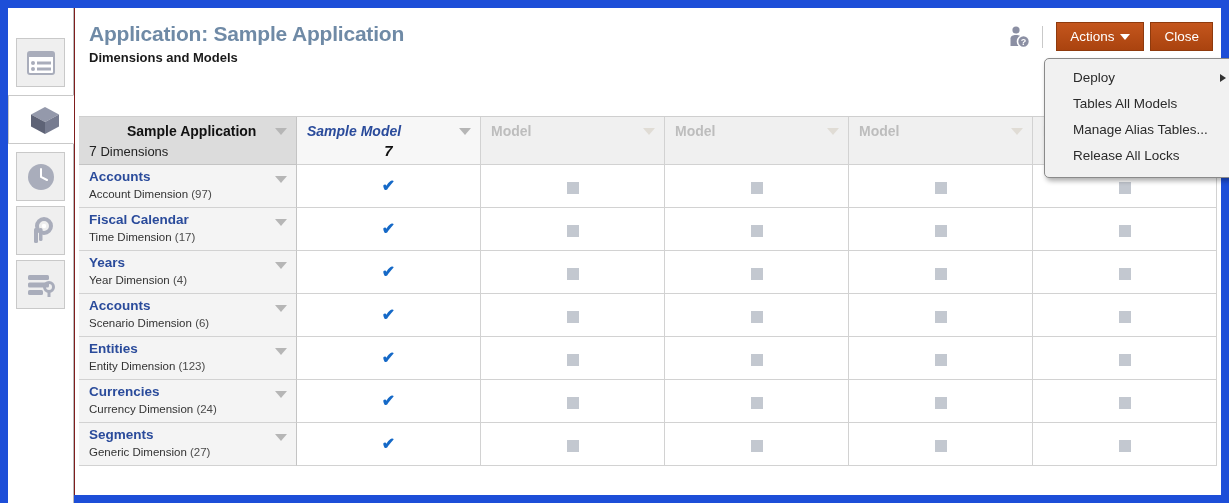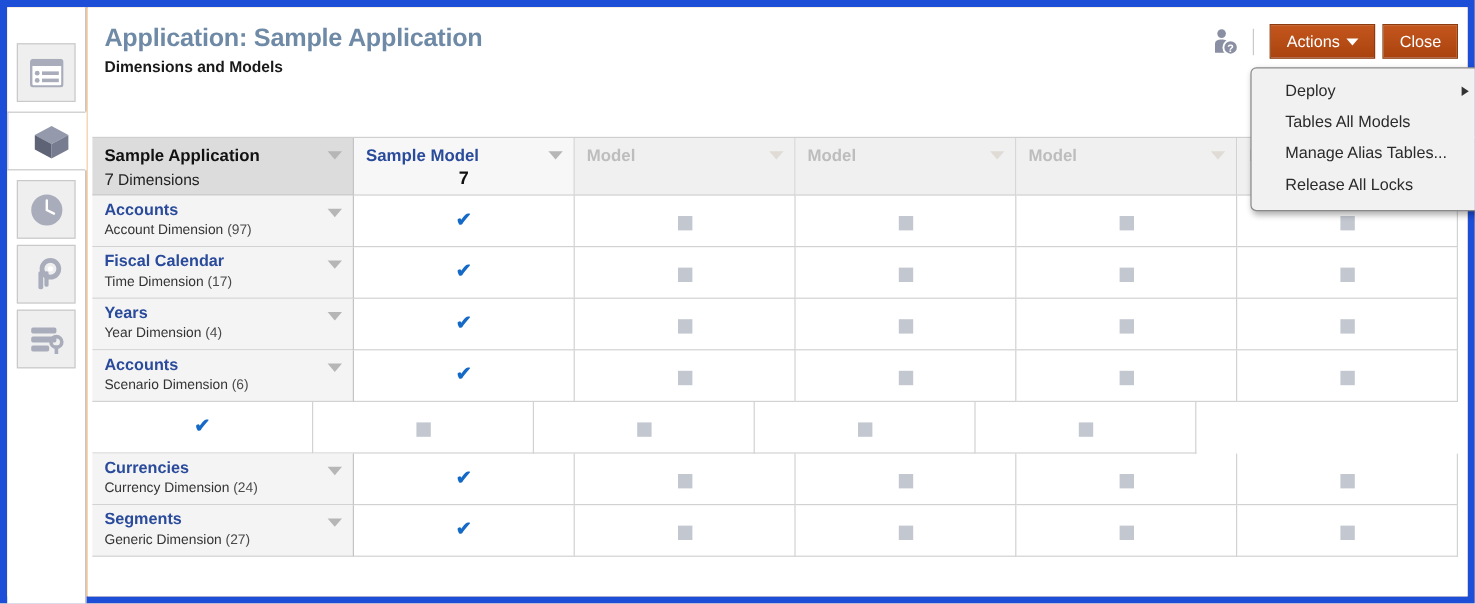--- a/index.html
+++ b/index.html
@@ -5,22 +5,22 @@
   * { box-sizing: border-box; margin: 0; padding: 0; }
   html, body {
     width: 1229px; height: 503px;
     font-family: "Liberation Sans", sans-serif;
     background: #ffffff;
     overflow: hidden;
   }
   #root {
     position: relative;
     width: 1229px; height: 503px;
-    border: 6px solid #1d4ed8;
-    background: #fdba74;
+    border: 8px solid #1d4ed8;
+    background: #7f1d1d;
   }
 
   
   #sidebar {
     position: absolute; left: 0; top: 0;
     width: 66px; height: 499px;
     background: #ffffff;
     border-right: 1px solid #b9b9b9;
   }
   .side-tab {
@@ -159,27 +159,27 @@
   
   .col-model { width: 184px; flex: none; }
 
   
   .hdr { height: 48px; background: #f0f0f0; }
   .hdr.app {
     background: #dcdcdc;
     border-right: 1px solid #c4c4c4;
     border-bottom: 1px solid #c4c4c4;
   }
-  .hdr.model-active { background: #f7f7f7; }
+  .hdr.model-active { background: #f7f7f7; font-style: italic; }
   .hdr-title {
     position: absolute; left: 10px; top: 6px;
     font-size: 14px; font-weight: bold;
     white-space: nowrap;
   }
-  .hdr.app .hdr-title { color: #111111; }
+  .hdr.app .hdr-title { color: #111111; margin-left: 38px; }
   .hdr.model-active .hdr-title { color: #2a4b9b; }
   .hdr.model-empty .hdr-title { color: #bdbdbd; font-weight: bold; }
   .hdr-sub {
     position: absolute; left: 10px; top: 26px;
     font-size: 13px; color: #222222;
     white-space: nowrap;
   }
   .hdr-sub b { font-size: 14px; font-weight: normal; }
   .hdr-count-center {
     position: absolute; left: 0; right: 0; top: 25px;
@@ -450,20 +450,28 @@
           </div>
         <div class="cell col-model">
             <div class="box"></div>
           </div>
         <div class="cell col-model">
             <div class="box"></div>
           </div>
       </div>
 
       <div class="grid-row drow">
+        <div class="cell col-name">
+          <div class="dim-name">Entities</div>
+          <div class="dim-sub">
+            <span>Entity Dimension</span>
+            <span class="cnt">(123)</span>
+          </div>
+          <div class="tri"></div>
+        </div>
         <div class="cell col-model">
             <div class="check">✔</div>
           </div>
         <div class="cell col-model">
             <div class="box"></div>
           </div>
         <div class="cell col-model">
             <div class="box"></div>
           </div>
         <div class="cell col-model">

